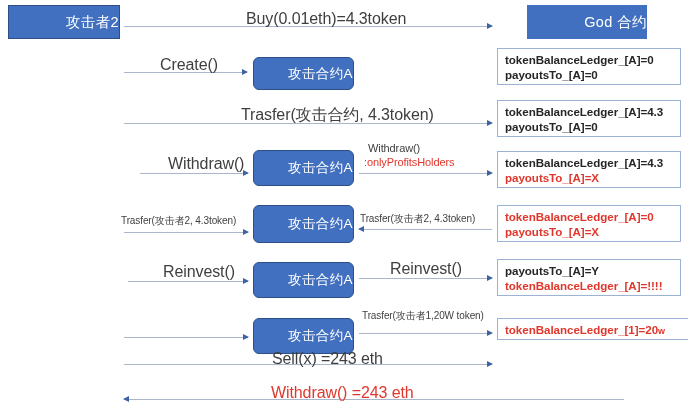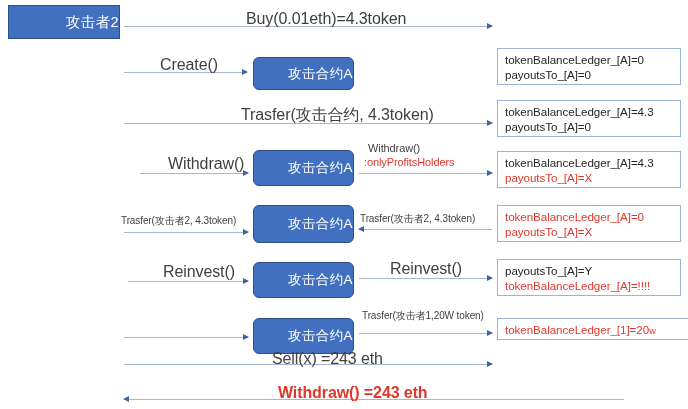--- a/index.html
+++ b/index.html
@@ -51,21 +51,21 @@
     box-sizing: border-box;
     border: 1px solid #9db3d4;
     background: #ffffff;
     padding: 3px 6px 3px 7px;
     font-size: 11.6px;
     line-height: 1.33;
     color: #262626;
     white-space: nowrap;
     letter-spacing: -0.05px;
   }
-  .ledger .ln { display: block; }
+  .ledger .ln { display: block; font-weight: bold; }
   .ledger .red { color: #e0372c; }
   .ledger .sub { font-size: 9px; }
 
   
   .arrow {
     position: absolute;
     height: 1px;
     background: #aab6cb;
   }
   .arrow::after {
@@ -100,20 +100,23 @@
 </style>
 </head>
 <body>
 
 <div id="canvas">
 
   <div class="nodebox bordered" style="left:8px; top:5px; width:112px; height:34px;">
     <span>攻击者2</span>
   </div>
 
+  <div class="nodebox plain" style="left:527px; top:5px; width:120px; height:34px;">
+    <span>God 合约</span>
+  </div>
 
   <div class="nodebox bordered small" style="left:253px; top:57px; width:101px; height:33px;">
     <span>攻击合约A</span>
   </div>
 
   <div class="nodebox bordered small" style="left:253px; top:150px; width:101px; height:36px;">
     <span>攻击合约A</span>
   </div>
 
   <div class="nodebox bordered small" style="left:253px; top:205px; width:101px; height:38px;">
@@ -188,15 +191,15 @@
 
   <div class="arrow right" style="left:124px; top:337px; width:124px;"></div>
 
   <div class="arrow right" style="left:359px; top:333px; width:133px;"></div>
   <div class="caption c10" style="left:362px; top:309px;">Trasfer(攻击者1,20W token)</div>
 
   <div class="arrow right" style="left:124px; top:364px; width:368px;"></div>
   <div class="caption c13" style="left:272px; top:350px;">Sell(x) =243 eth</div>
 
   <div class="arrow left" style="left:124px; top:399px; width:500px;"></div>
-  <div class="caption c13 red" style="left:278px; top:384px;font-weight:bold;">Withdraw() =243 eth</div>
+  <div class="caption c13 red" style="left:271px; top:384px;">Withdraw() =243 eth</div>
 
 </div>
 
 </body></html>

